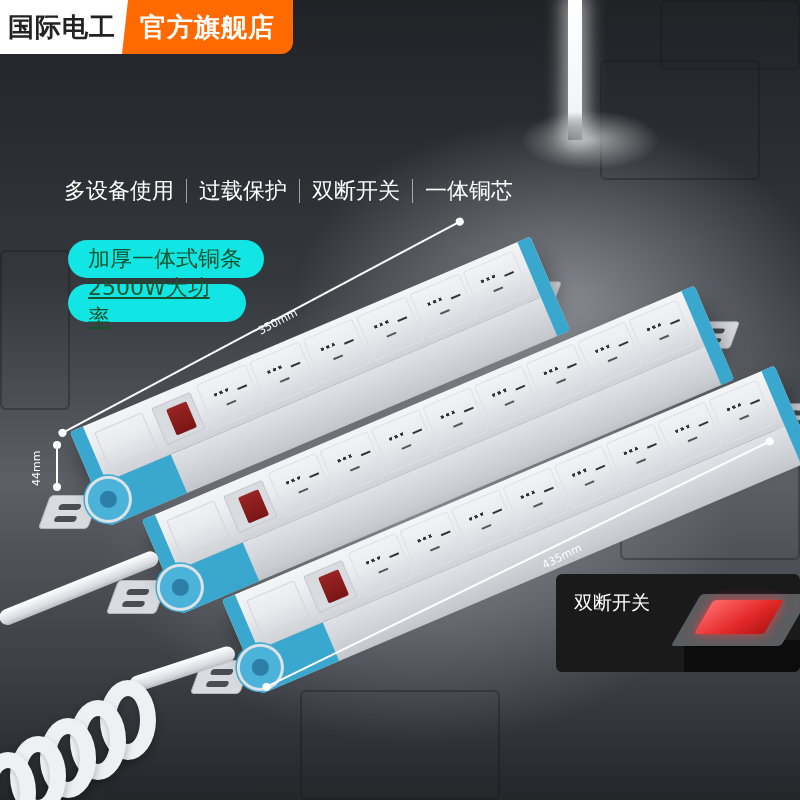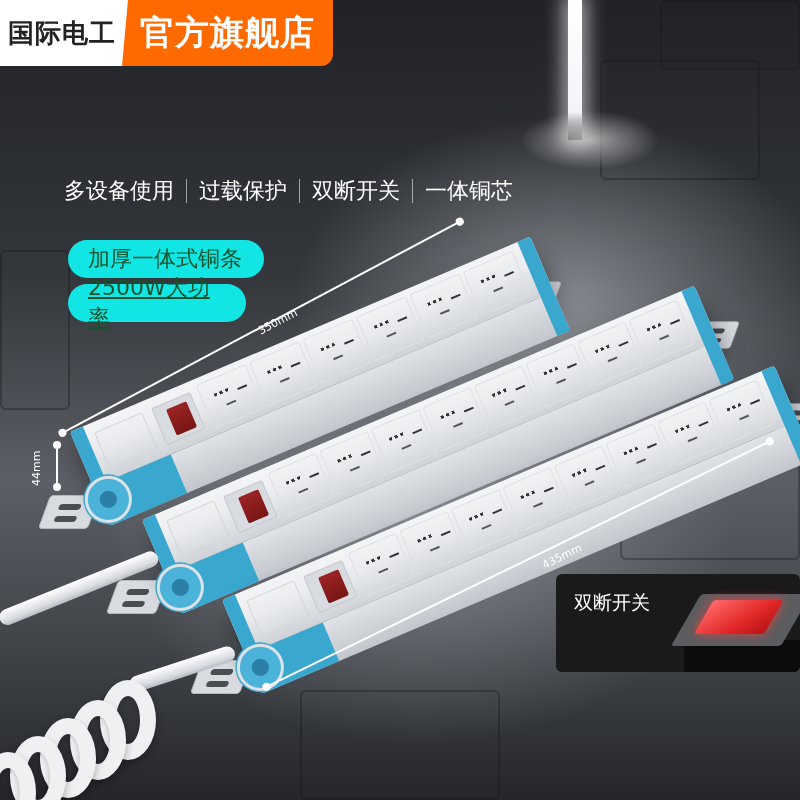--- a/index.html
+++ b/index.html
@@ -18,28 +18,28 @@
     position: absolute; left: 568px; top: 0; width: 14px; height: 140px;
     background: linear-gradient(180deg, #ffffff 0%, #f2f4f8 80%, rgba(255,255,255,0) 100%);
     box-shadow: 0 0 18px 6px rgba(255,255,255,0.55);
   }
   .light-glow {
     position: absolute; left: 520px; top: 110px; width: 140px; height: 60px;
     background: radial-gradient(ellipse at center, rgba(255,255,255,0.55), rgba(255,255,255,0) 70%);
   }
 
   
-  .badge { position: absolute; left: 0; top: 0; height: 66px; display: flex; z-index: 10; }
+  .badge { position: absolute; left: 0; top: 0; height: 54px; display: flex; z-index: 10; }
   .badge-brand {
     background: #ffffff; color: #222; font-weight: bold; font-size: 26px;
     padding: 0 12px 0 8px; display: flex; align-items: center; border-radius: 0 0 0 0;
     letter-spacing: 1px;
   }
   .badge-store {
-    background: #ff6a00; color: #fff; font-weight: bold; font-size: 34px;
+    background: #ff6a00; color: #fff; font-weight: bold; font-size: 26px;
     padding: 0 18px 0 18px; display: flex; align-items: center;
     border-radius: 0 0 12px 0; margin-left: -6px;
     clip-path: polygon(6px 0, 100% 0, 100% 100%, 0 100%);
     letter-spacing: 1px;
   }
 
   .title {
     position: absolute; left: 62px; top: 102px; font-size: 50px; font-weight: bold;
     background: linear-gradient(90deg, #1de9e6 0%, #6ff5ee 35%, #ffffff 65%);
     -webkit-background-clip: text; background-clip: text; color: transparent;

